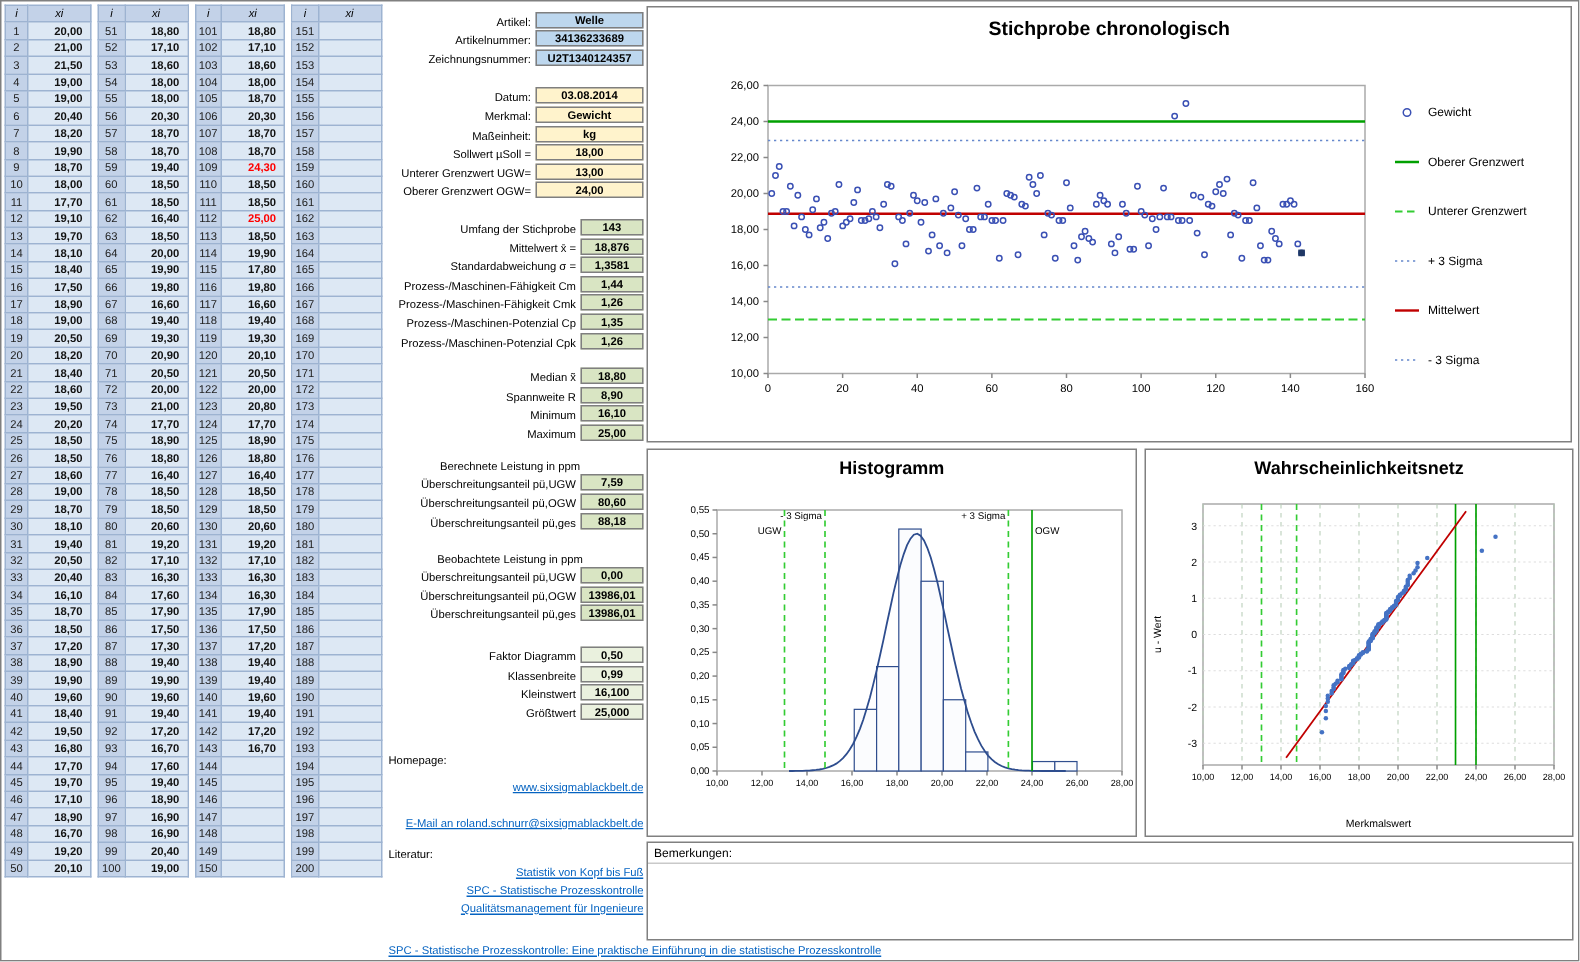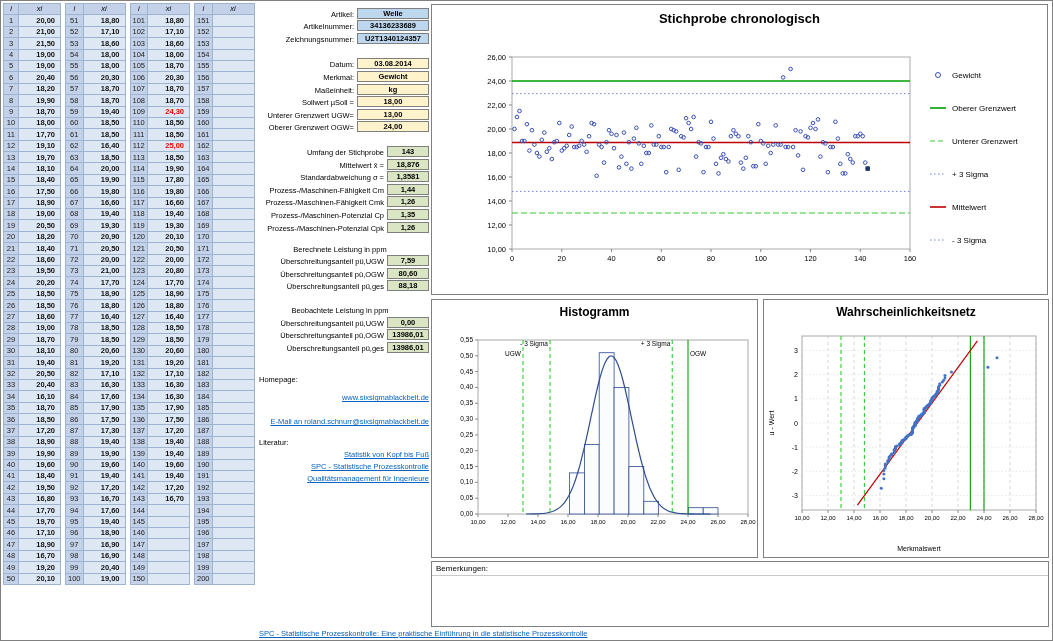--- a/index.html
+++ b/index.html
@@ -940,20 +940,38 @@
         </div>
         <div class="prow">
           <div class="plabel">Prozess-/Maschinen-Potenzial Cp</div>
           <div class="pbox green narrow">1,35</div>
         </div>
         <div class="prow">
           <div class="plabel">Prozess-/Maschinen-Potenzial Cpk</div>
           <div class="pbox green narrow">1,26</div>
         </div>
       </div>
+      <div style="margin-top: 12px;">
+        <div class="prow">
+          <div class="plabel">Median x̃</div>
+          <div class="pbox green narrow">18,80</div>
+        </div>
+        <div class="prow">
+          <div class="plabel">Spannweite R</div>
+          <div class="pbox green narrow">8,90</div>
+        </div>
+        <div class="prow">
+          <div class="plabel">Minimum</div>
+          <div class="pbox green narrow">16,10</div>
+        </div>
+        <div class="prow">
+          <div class="plabel">Maximum</div>
+          <div class="pbox green narrow">25,00</div>
+        </div>
+      </div>
       <div class="pheader" style="margin-top: 12px;">Berechnete Leistung in ppm</div>
       <div style="margin-top: 1px;">
         <div class="prow">
           <div class="plabel">Überschreitungsanteil pü,UGW</div>
           <div class="pbox green narrow">7,59</div>
         </div>
         <div class="prow">
           <div class="plabel">Überschreitungsanteil pü,OGW</div>
           <div class="pbox green narrow">80,60</div>
         </div>
@@ -968,20 +986,38 @@
           <div class="plabel">Überschreitungsanteil pü,UGW</div>
           <div class="pbox green narrow">0,00</div>
         </div>
         <div class="prow">
           <div class="plabel">Überschreitungsanteil pü,OGW</div>
           <div class="pbox green narrow">13986,01</div>
         </div>
         <div class="prow">
           <div class="plabel">Überschreitungsanteil pü,ges</div>
           <div class="pbox green narrow">13986,01</div>
+        </div>
+      </div>
+      <div style="margin-top: 16px;">
+        <div class="prow">
+          <div class="plabel">Faktor Diagramm</div>
+          <div class="pbox green2 narrow">0,50</div>
+        </div>
+        <div class="prow">
+          <div class="plabel">Klassenbreite</div>
+          <div class="pbox green2 narrow">0,99</div>
+        </div>
+        <div class="prow">
+          <div class="plabel">Kleinstwert</div>
+          <div class="pbox green2 narrow">16,100</div>
+        </div>
+        <div class="prow">
+          <div class="plabel">Größtwert</div>
+          <div class="pbox green2 narrow">25,000</div>
         </div>
       </div>
       <div class="plain-label" style="margin-top: 22px;">Homepage:</div>
       <div class="link" style="margin-top: 9px;">www.sixsigmablackbelt.de</div>
       <div class="link" style="margin-top: 15px;">E-Mail an roland.schnurr@sixsigmablackbelt.de</div>
       <div class="plain-label" style="margin-top: 12px;">Literatur:</div>
       <div class="link" style="margin-top: 3px;">Statistik von Kopf bis Fuß</div>
       <div class="link" style="margin-top: 3px;">SPC - Statistische Prozesskontrolle</div>
       <div class="link" style="margin-top: 3px;">Qualitätsmanagement für Ingenieure</div>
     </div>

